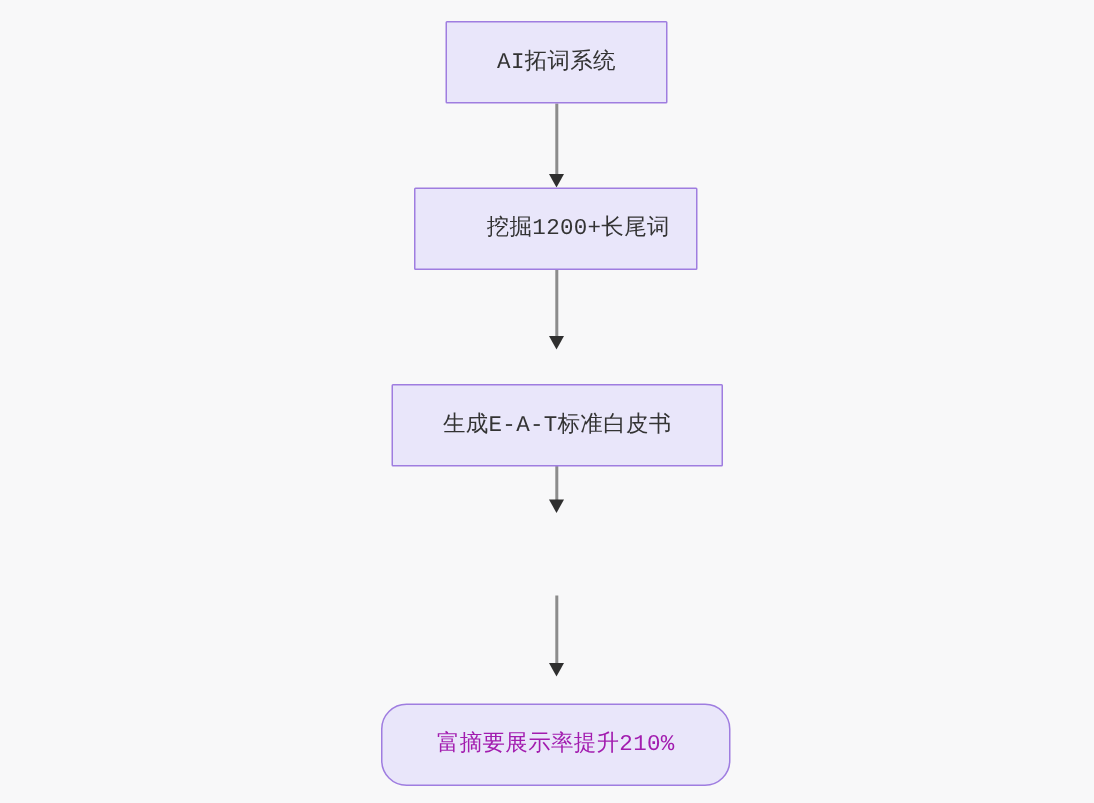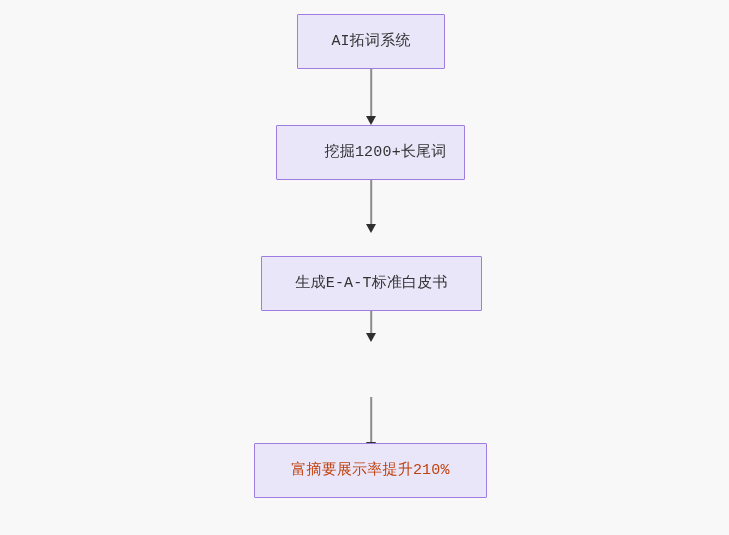--- a/index.html
+++ b/index.html
@@ -85,17 +85,17 @@
 
   <div class="node" style="left: 297px; top: 14px; width: 148px; height: 55px; background: rgb(233, 230, 250); border-color: rgb(159, 125, 224); color: rgb(51, 51, 51);">
     <span class="node-label">AI拓词系统</span>
   </div>
   <div class="node" style="left: 276px; top: 125px; width: 189px; height: 55px; background: rgb(233, 230, 250); border-color: rgb(159, 125, 224); color: rgb(51, 51, 51); padding-left: 30px;">
     <span class="node-label">挖掘1200+长尾词</span>
   </div>
   <div class="node" style="left: 261px; top: 233px; width: 221px; height: 55px; background: rgb(233, 230, 250); border-color: rgb(159, 125, 224); color: rgb(51, 51, 51); margin-top: 23px;">
     <span class="node-label">生成E-A-T标准白皮书</span>
   </div>
-  <div class="node" style="left: 254px; top: 443px; width: 233px; height: 55px; background: rgb(233, 230, 250); border-color: rgb(159, 125, 224); color: #c2410c;">
+  <div class="node" style="left: 254px; top: 469px; width: 233px; height: 55px; background: rgb(233, 230, 250); border-color: rgb(159, 125, 224); color: #a21caf; border-radius: 17px;">
     <span class="node-label">富摘要展示率提升210%</span>
   </div>
 
 </div>
 
 </body></html>

